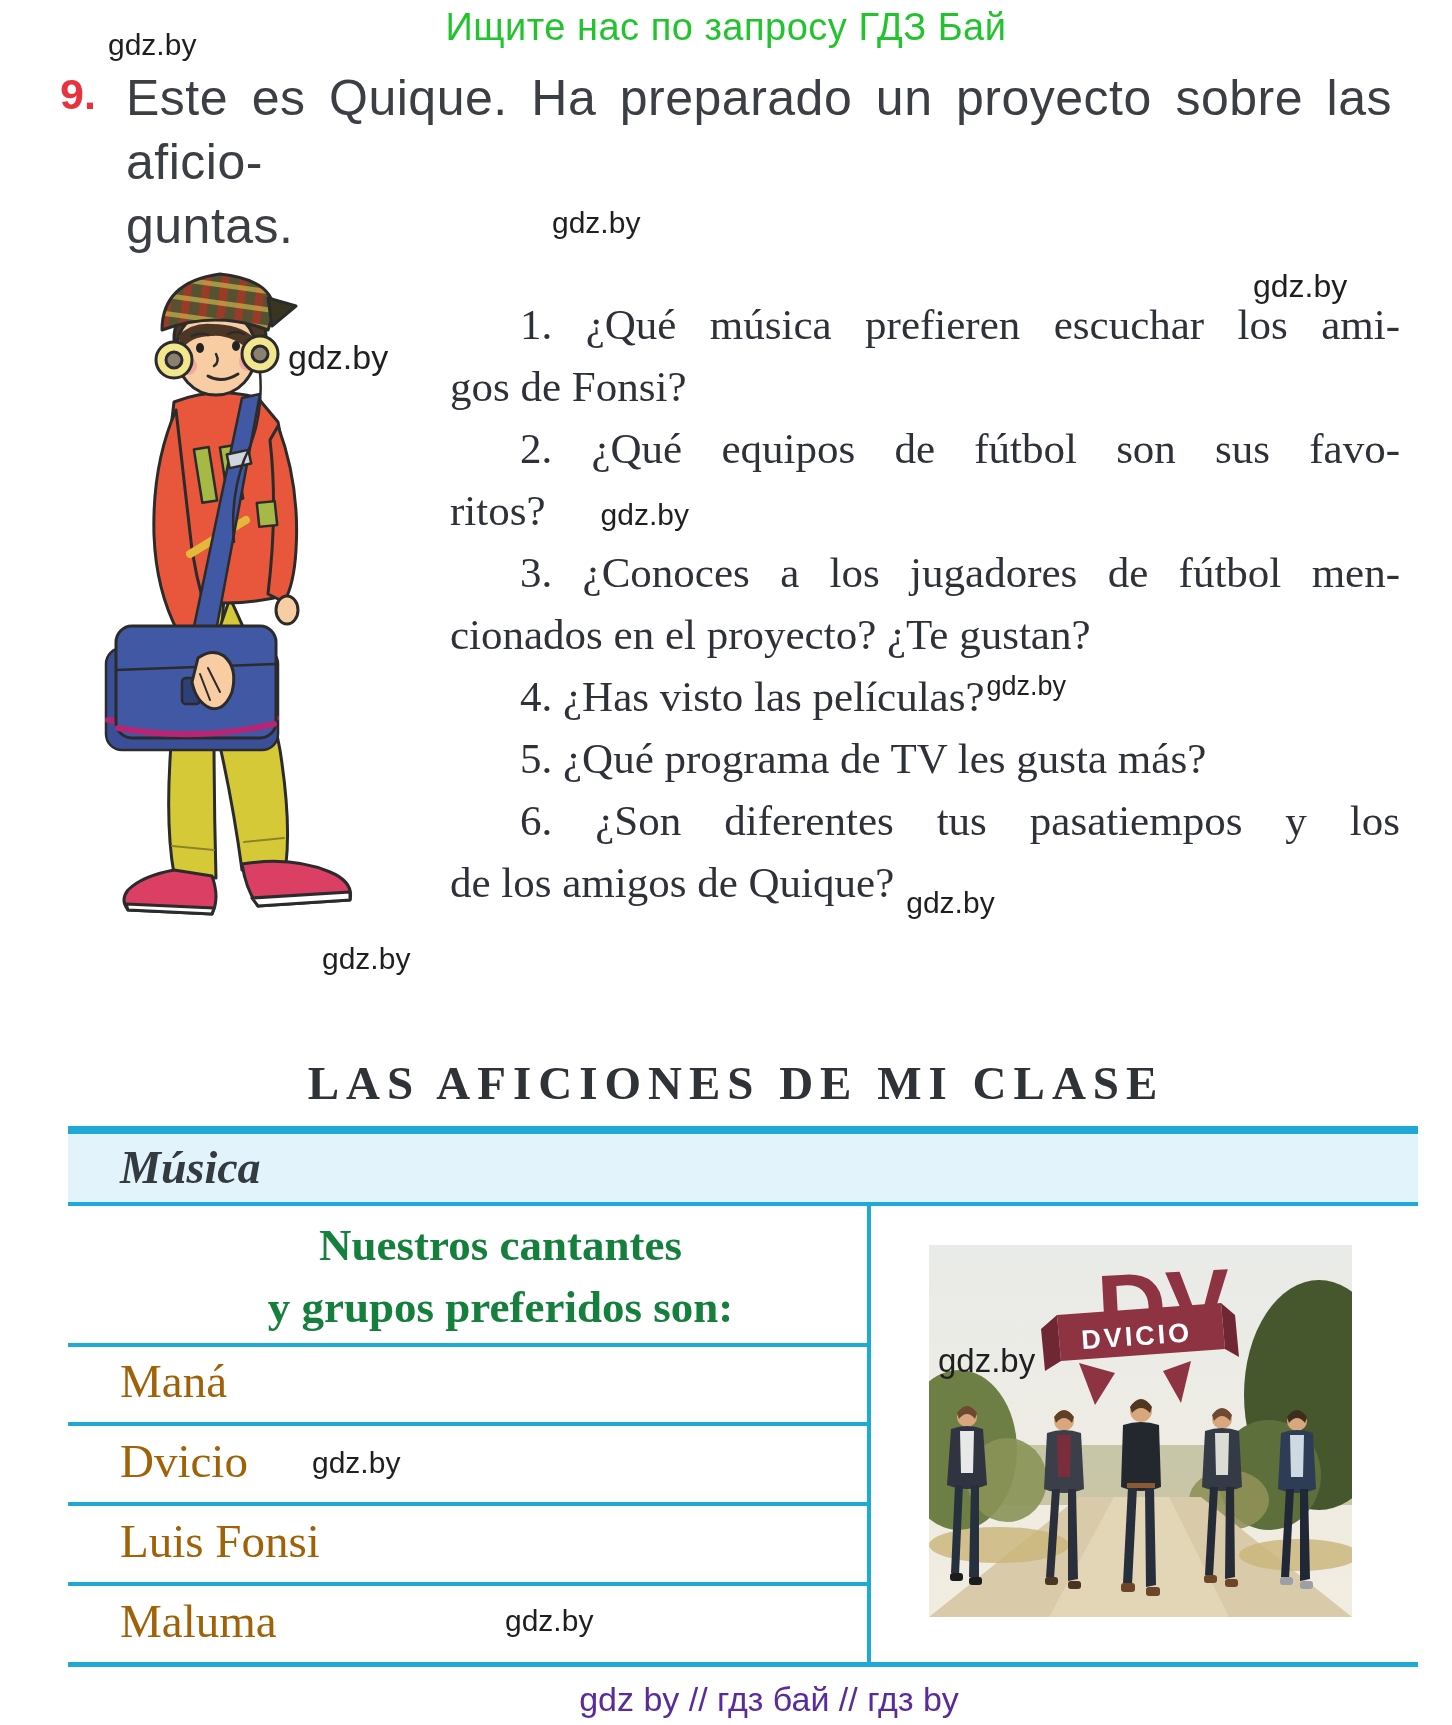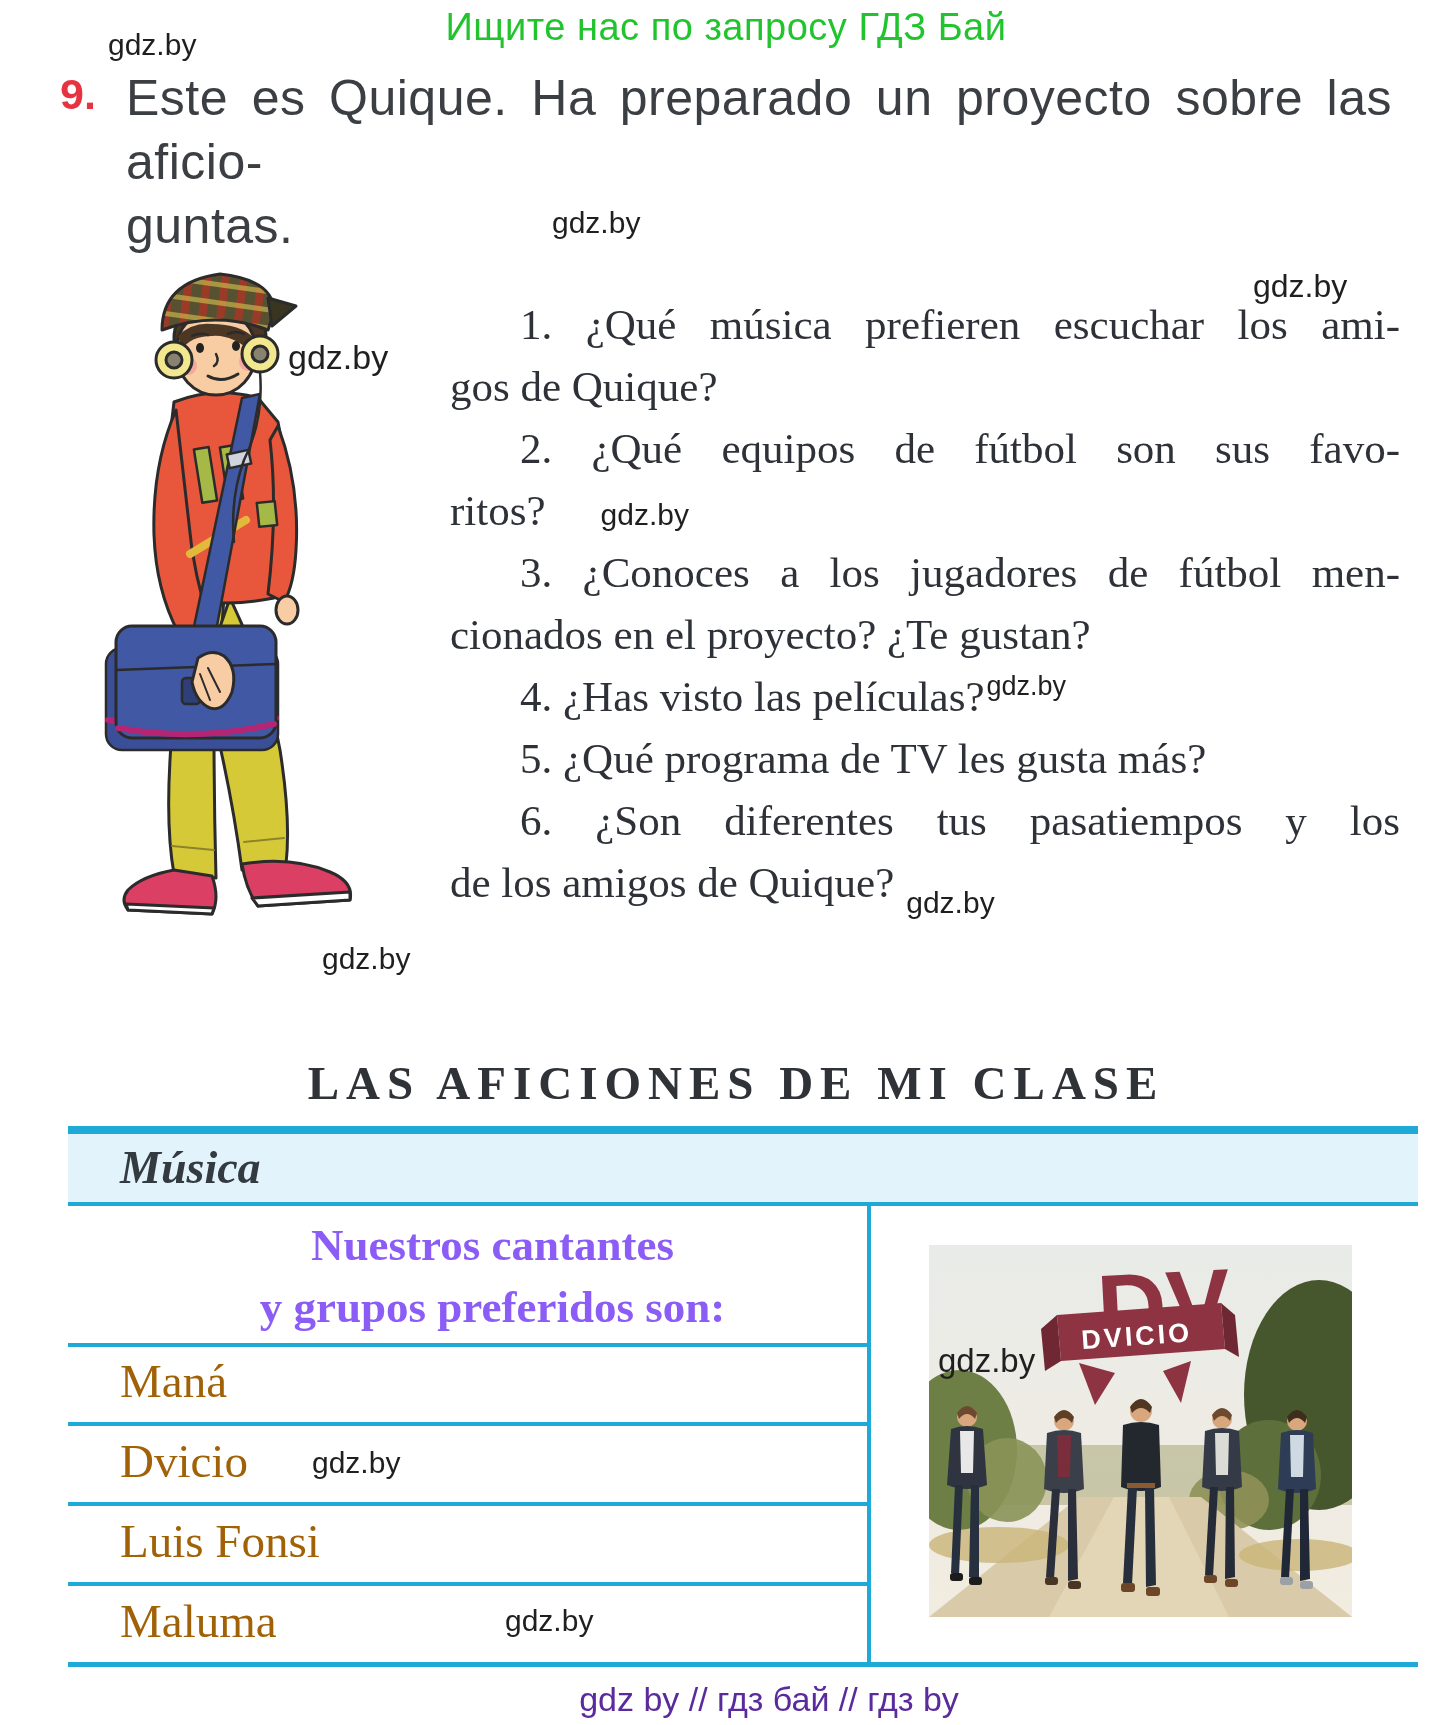--- a/index.html
+++ b/index.html
@@ -72,24 +72,24 @@
   .t-header {
     position:absolute; left:0; top:8px; width:1350px; height:68px;
     background:#e2f3fb;
   }
   .t-header .label {
     position:absolute; left:52px; top:7px;
     font-family:"Liberation Serif", serif; font-style:italic; font-weight:700;
     font-size:46px; color:#333a40;text-align:right;
   }
   .cell-center {
-    position:absolute; left:0; top:88px; width:799px; text-align:center;
+    position:absolute; left:8px; top:88px; width:799px; text-align:center;
     padding-left:50px; box-sizing:border-box;
     font-family:"Liberation Serif", serif; font-weight:700;
-    font-size:45px; color:#8b5cf6; line-height:62px;
+    font-size:45px; color:#15803d; line-height:62px;
   }
   .row-label {
     position:absolute; left:52px;
     font-family:Liberation Serif, serif; font-size:47px; color:#a16207;
     white-space:nowrap;
   }
   .row-mana   { top:228px; }
   .row-dvicio { top:308px; }
   .row-fonsi  { top:388px; }
   .row-maluma { top:468px; }
@@ -201,21 +201,21 @@
       <path d="M56,478 Q134,492 212,474" fill="none" stroke="#b62573" stroke-width="6"></path>
       <rect x="120" y="428" width="18" height="26" rx="4" fill="#2f3f78" stroke-width="2.5"></rect>
 
       <path d="M136,408 Q150,398 162,406 Q176,418 170,442 Q162,462 148,458 Q134,452 130,432 Z" fill="#f8cda4"></path>
       <path d="M146,418 L158,442 M138,424 L148,450" fill="none" stroke-width="2"></path>
     </g>
   </svg>
 
   <div class="questions">
     <div class="qline indent fill">1. ¿Qué música prefieren escuchar los ami-</div>
-    <div class="qline">gos de Quique?</div>
+    <div class="qline">gos de Fonsi?</div>
     <div class="qline indent fill">2. ¿Qué equipos de fútbol son sus favo-</div>
     <div class="qline"><span>ritos?</span><span class="wm-inline after-ritos">gdz.by</span></div>
     <div class="qline indent fill">3. ¿Conoces a los jugadores de fútbol men-</div>
     <div class="qline">cionados en el proyecto? ¿Te gustan?</div>
     <div class="qline indent"><span>4. ¿Has visto las películas?</span><span class="wm-inline sup">gdz.by</span></div>
     <div class="qline indent">5. ¿Qué programa de TV les gusta más?</div>
     <div class="qline indent fill">6. ¿Son diferentes tus pasatiempos y los</div>
     <div class="qline"><span>de los amigos de Quique?</span><span class="wm-inline low">gdz.by</span></div>
   </div>
 

